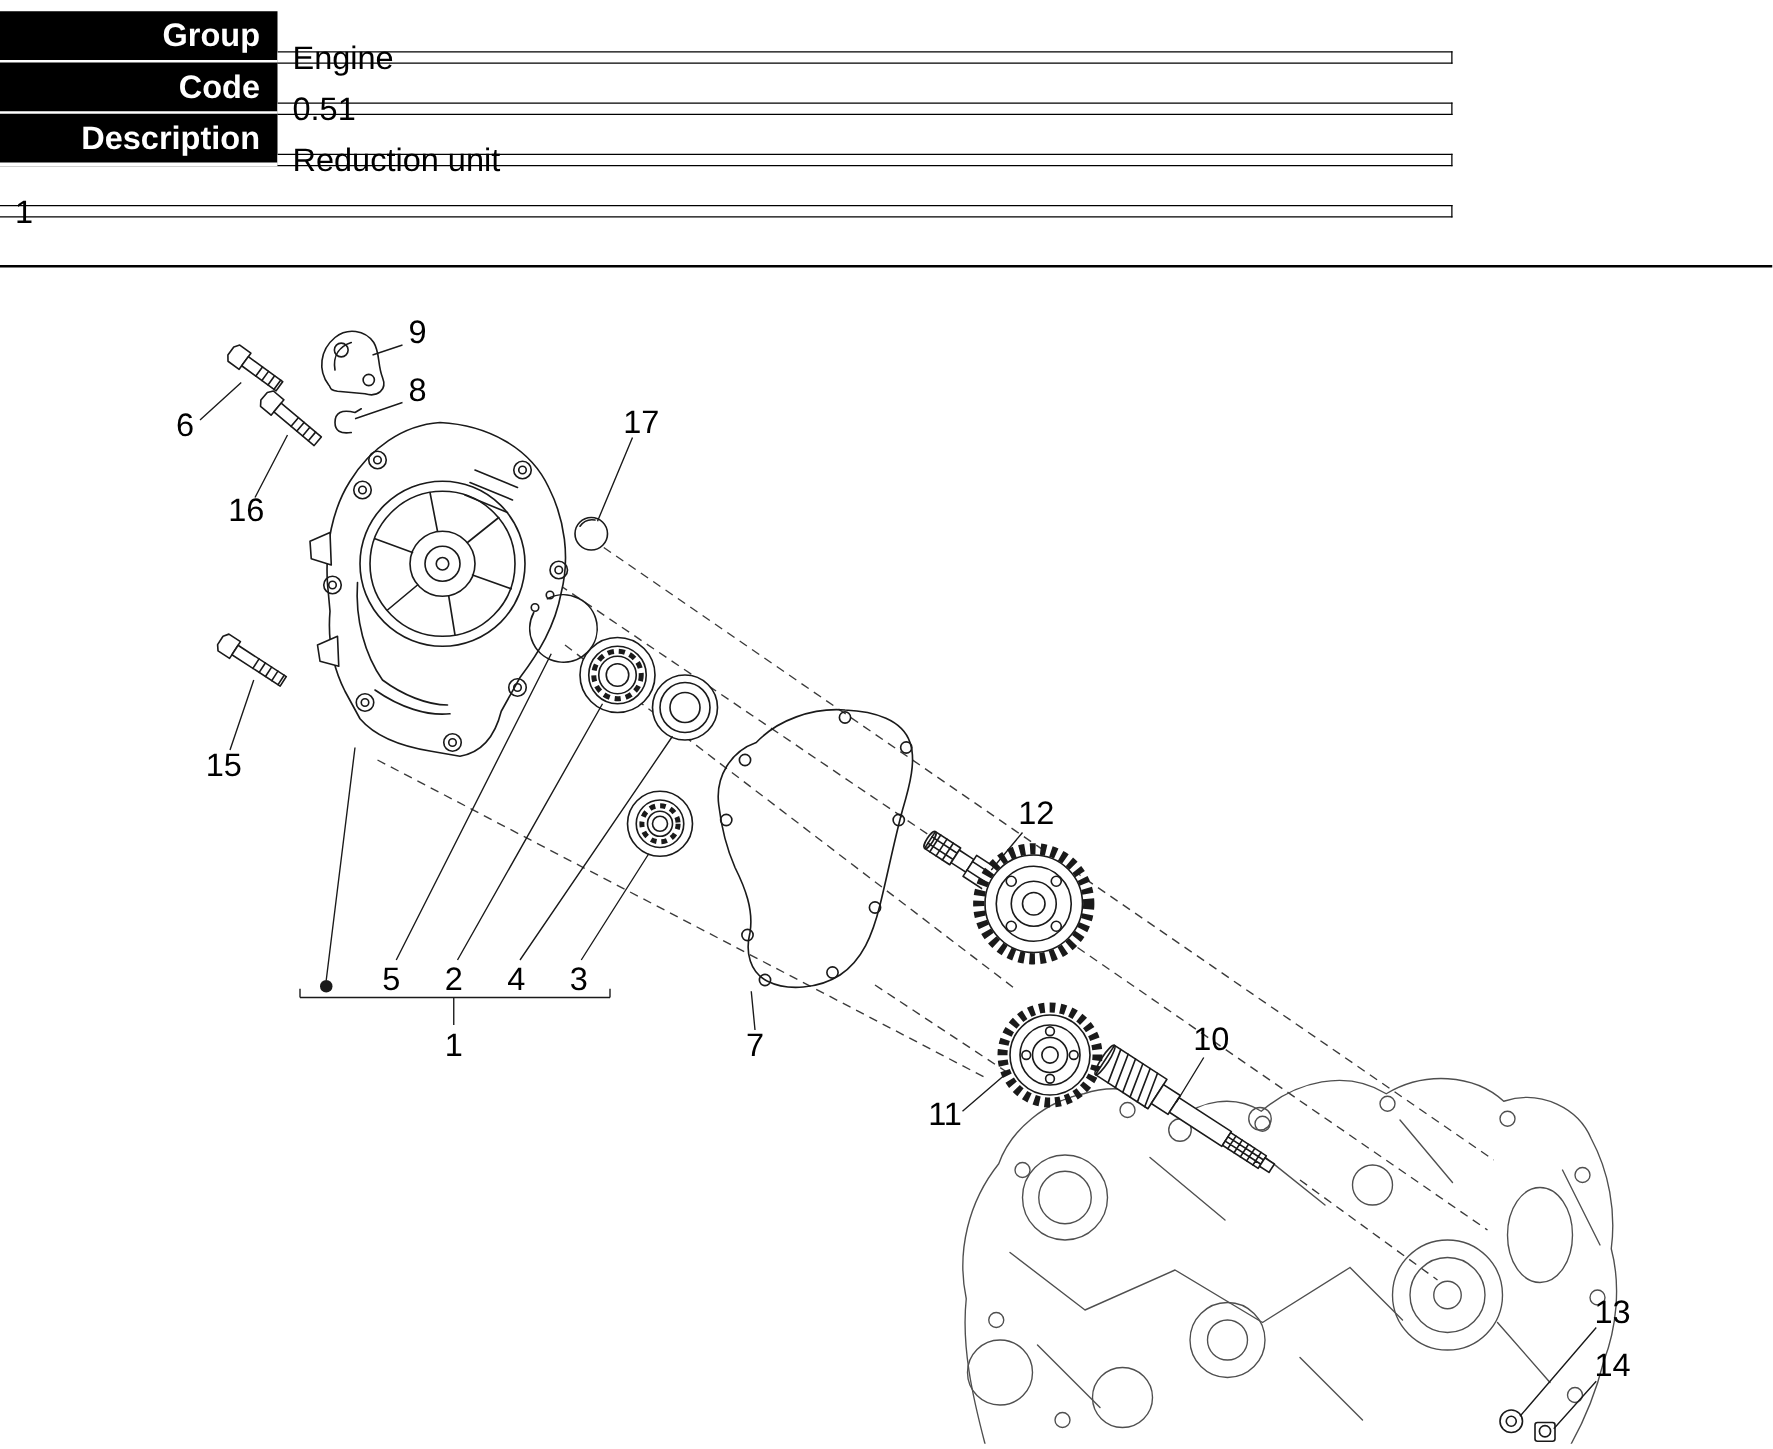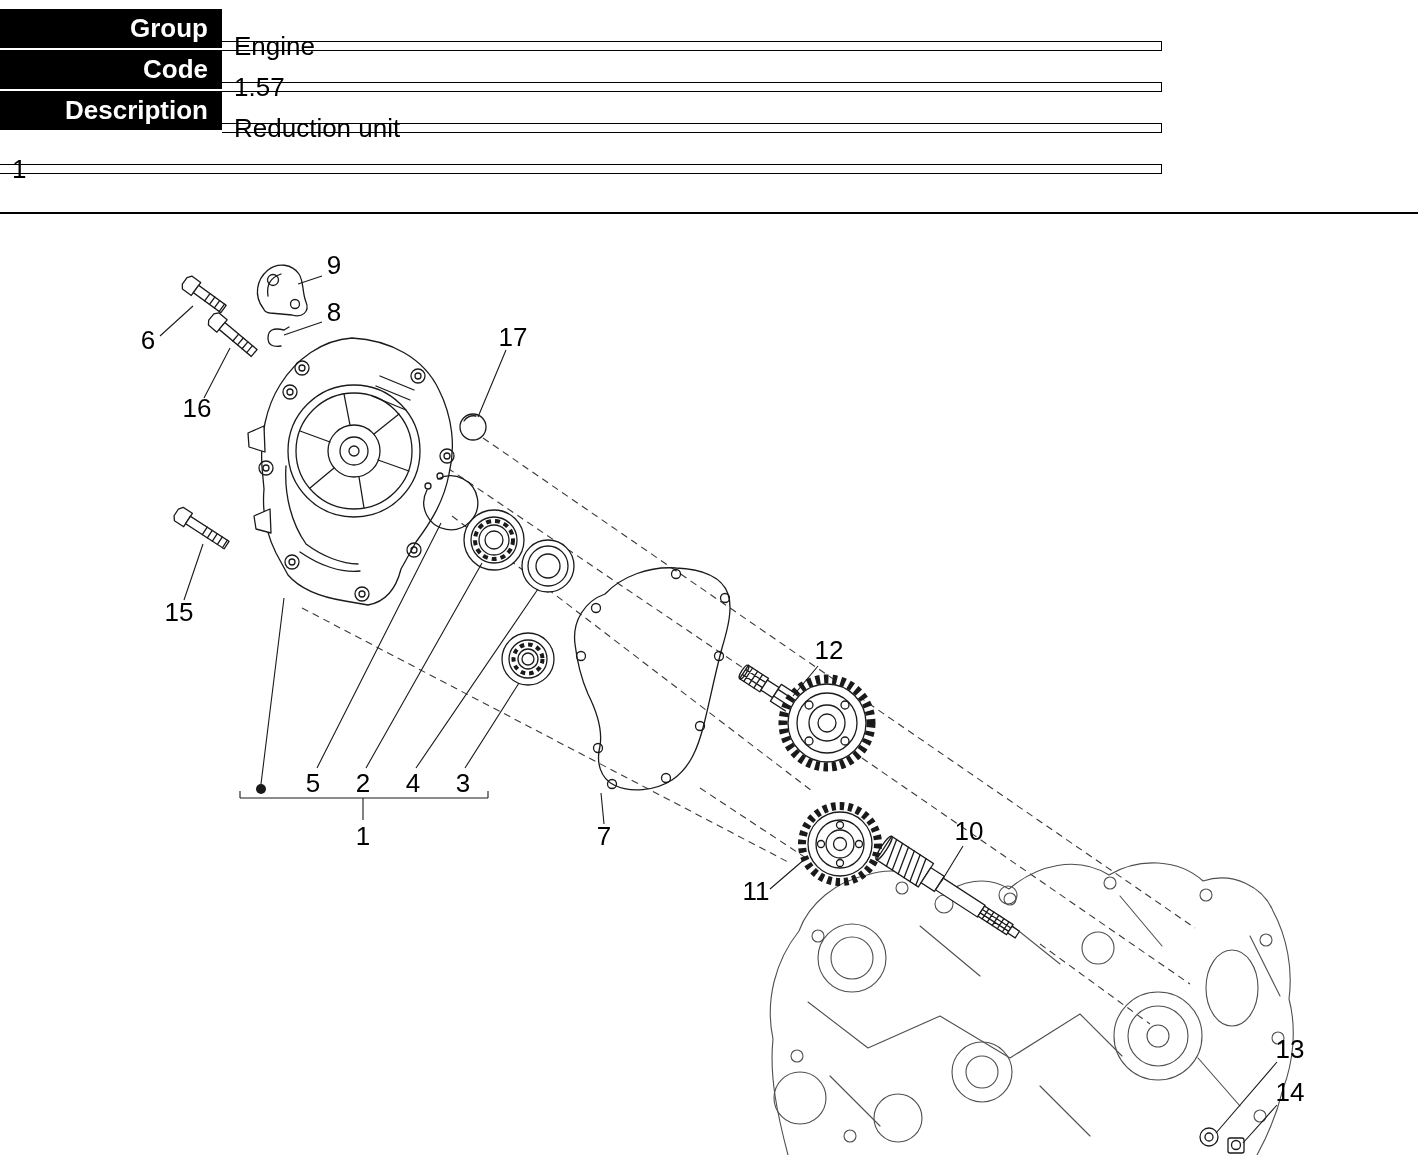--- a/index.html
+++ b/index.html
@@ -35,21 +35,21 @@
 </head>
 <body>
 
 <div class="spec-table">
   <div class="hrow">
     <div class="hlabel">Group</div>
     <div class="hvalue">Engine</div>
   </div>
   <div class="hrow">
     <div class="hlabel">Code</div>
-    <div class="hvalue">1.57</div>
+    <div class="hvalue">0.51</div>
   </div>
   <div class="hrow">
     <div class="hlabel">Description</div>
     <div class="hvalue">Reduction unit</div>
   </div>
   <div class="hrow">
     <div class="hvalue">1</div>
   </div>
 </div>
 

